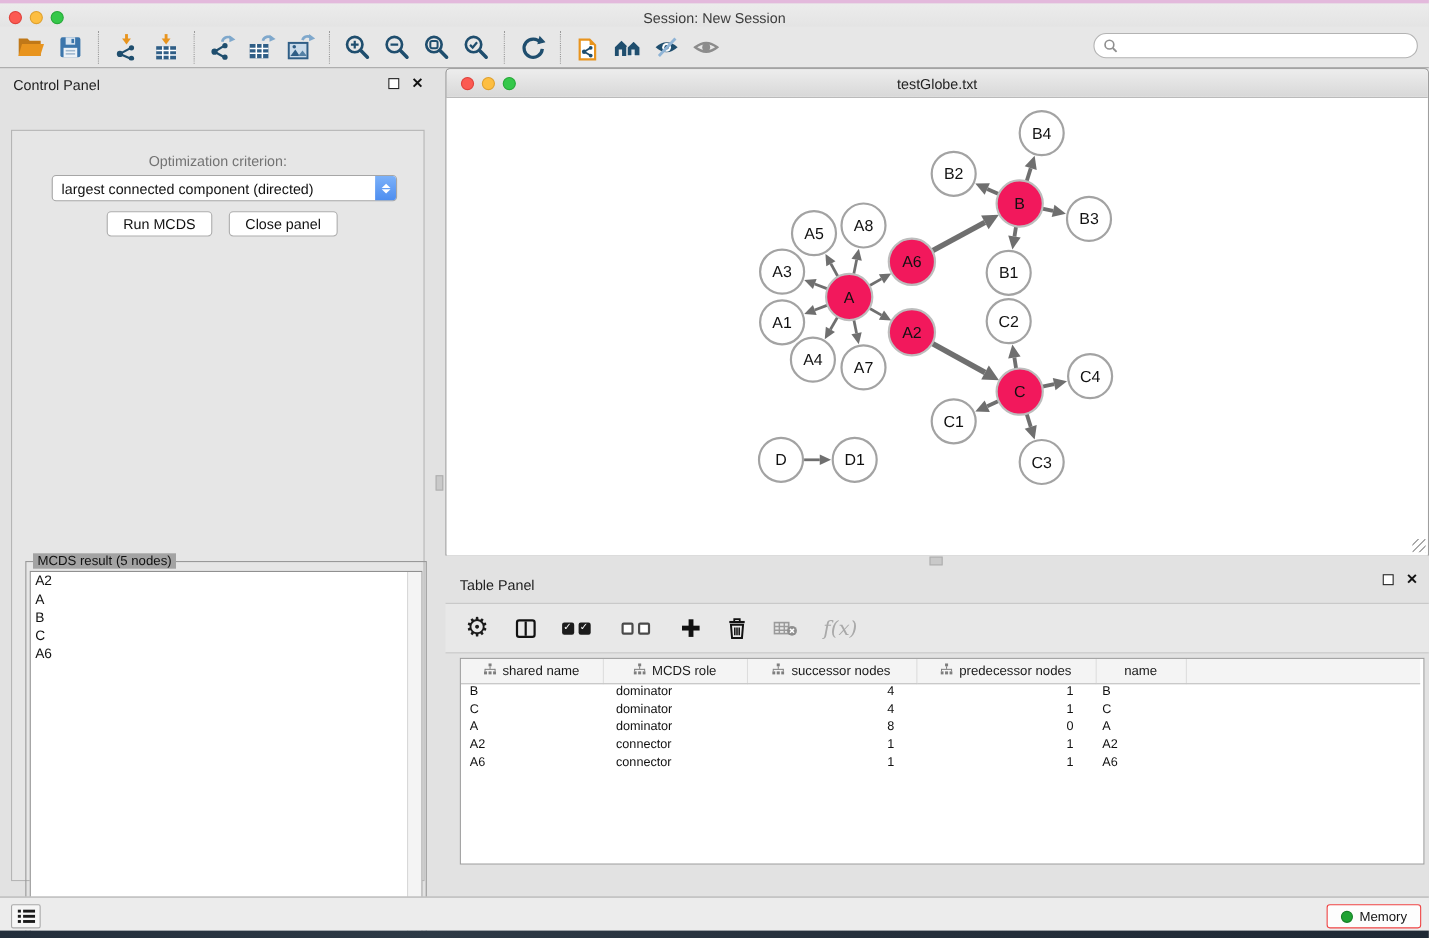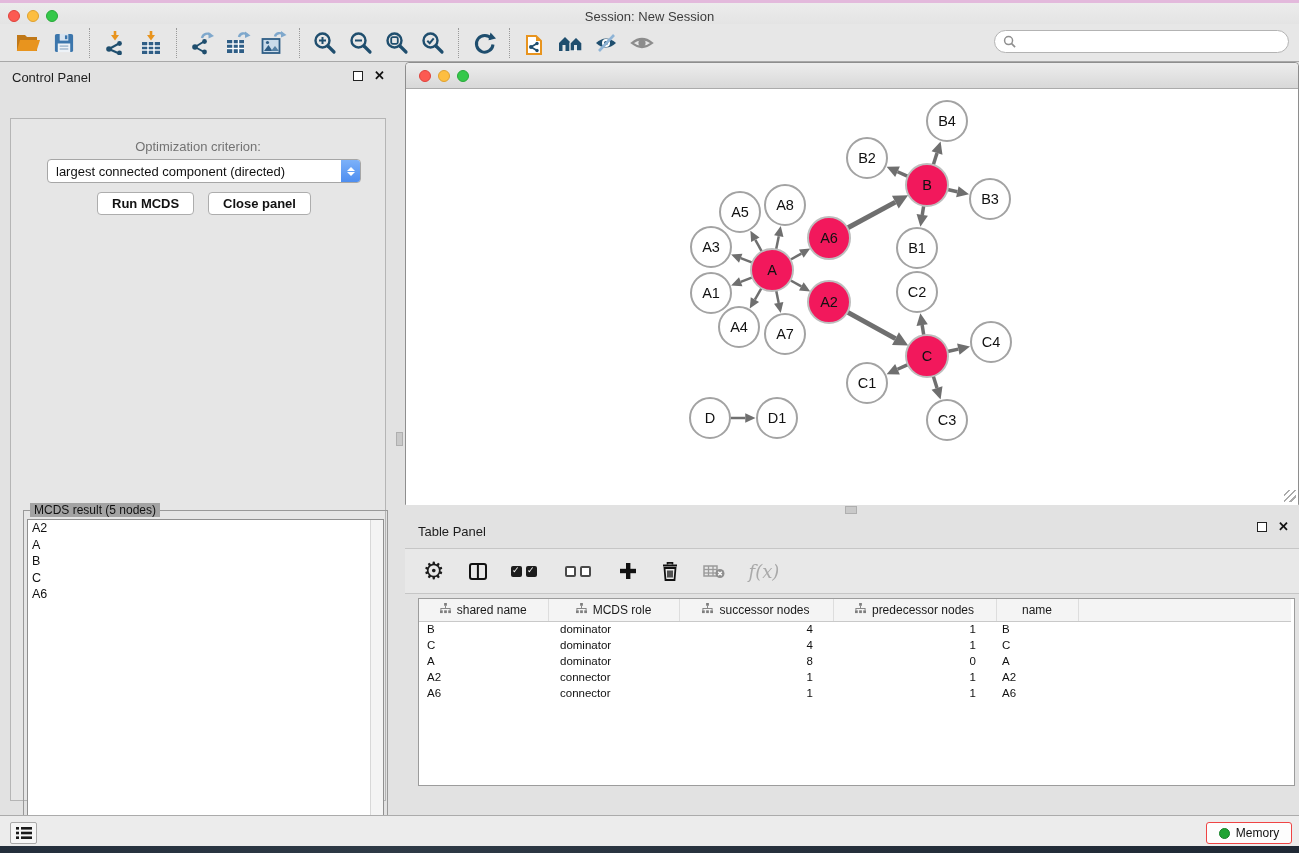--- a/index.html
+++ b/index.html
@@ -31,21 +31,21 @@
   .seg-tab:last-child { border-radius:0 4px 4px 0; }
   .seg-tab.selected { background:#3E9BF4; color:#fff; border-color:#3E9BF4; }
   #cp-body { left:6px; top:53px; width:376px; height:683px; background:#E6E6E6; border:1px solid #B5B5B5; }
   #opt-label { width:100%; text-align:center; top:20px; font-size:13px; color:#737373; }
   #criterion-select { left:36px; top:40px; width:314px; height:24px; background:#fff; border:1px solid #A6A6A6; border-radius:4px; display:flex; align-items:center; }
   #criterion-select .sel-text { flex:1; font-size:13px; padding-left:8px; color:#111; }
   #criterion-select .stepper { width:19px; height:22px; background:linear-gradient(#7CB1F9,#4E8EF0); border-radius:0 3px 3px 0; display:flex; flex-direction:column; align-items:center; justify-content:center; gap:1px; }
   .chev { width:0; height:0; border-left:4px solid transparent; border-right:4px solid transparent; }
   .chev.up { border-bottom:4px solid #fff; }
   .chev.down { border-top:4px solid #fff; }
-  .cp-btn { position:absolute; top:73px; height:23px; background:#fff; border:1px solid #ADADAD; border-radius:4px; font-size:13px; color:#111; padding:0 14px; line-height:21px;font-weight:bold; }
+  .cp-btn { position:absolute; top:73px; height:23px; background:#fff; border:1px solid #ADADAD; border-radius:4px; font-size:13px; color:#111; padding:0 14px; line-height:21px; }
   #run-btn { left:86px; }
   #closepanel-btn { left:197px; }
   #result-group { left:12px; top:391px; width:365px; height:344px; border:1px solid #999; }
   #result-title { position:absolute; top:-8px; left:6px; background:#a3a3a3; padding:0 4px; font-size:12px; color:#111; }
   #result-list { position:absolute; left:3px; top:8px; right:3px; bottom:3px; background:#fff; border:1px solid #909090; }
   #result-scroll { position:absolute; right:0; top:0; bottom:0; width:13px; background:#F4F4F4; border-left:1px solid #D8D8D8; }
   .result-item { font-size:12.5px; color:#111; padding:1px 0 1px 4px; line-height:14.5px; }
 
   
   #v-grip { left:396px; top:432px; width:7px; height:14px; background:#C9C9C9; border:1px solid #AFAFAF; }
@@ -299,20 +299,21 @@
 
 <div id="v-grip" class="abs"></div>
 
 <div id="net-window" class="abs">
   <div id="net-titlebar" class="abs">
     <div id="net-lights" class="abs">
       <span class="tl" style="background:#FC5A52;border:1px solid #DF423C;"></span>
       <span class="tl" style="background:#FDBE41;border:1px solid #DFA12F;"></span>
       <span class="tl" style="background:#35C84A;border:1px solid #27A939;"></span>
     </div>
+    <div id="net-title" class="abs">testGlobe.txt</div>
   </div>
   <div id="net-canvas" class="abs">
     <svg width="892" height="416" viewBox="0 0 892 416">
         <line x1="355.855375798862" y1="162.61286863543734" x2="349.33770563743485" y2="150.79959146785072" stroke="#6F6F6F" stroke-width="2.5"></line>
         <polygon points="344.3861628725937,141.82492020657608 353.5185890786628,148.4928971554491 345.1568221962069,153.10628578025234" fill="#6F6F6F"></polygon>
         <line x1="370.11843883790186" y1="160.4078058104907" x2="372.7733127093627" y2="147.1334364531867" stroke="#6F6F6F" stroke-width="2.5"></line>
         <polygon points="374.78350309452907,137.08248452735478 377.4555854357868,148.06989099847152 368.0910399829386,146.1969819079019" fill="#6F6F6F"></polygon>
         <line x1="346.35035698573034" y1="173.5911182077344" x2="334.7083888430029" y2="169.20152366211585" stroke="#6F6F6F" stroke-width="2.5"></line>
         <polygon points="325.11749165746653,165.5852837397005 336.39302744100615,164.7335691195855 333.0237502449997,173.6694782046462" fill="#6F6F6F"></polygon>
         <line x1="346.35035698573034" y1="188.4088817922656" x2="334.7083888430029" y2="192.79847633788415" stroke="#6F6F6F" stroke-width="2.5"></line>

